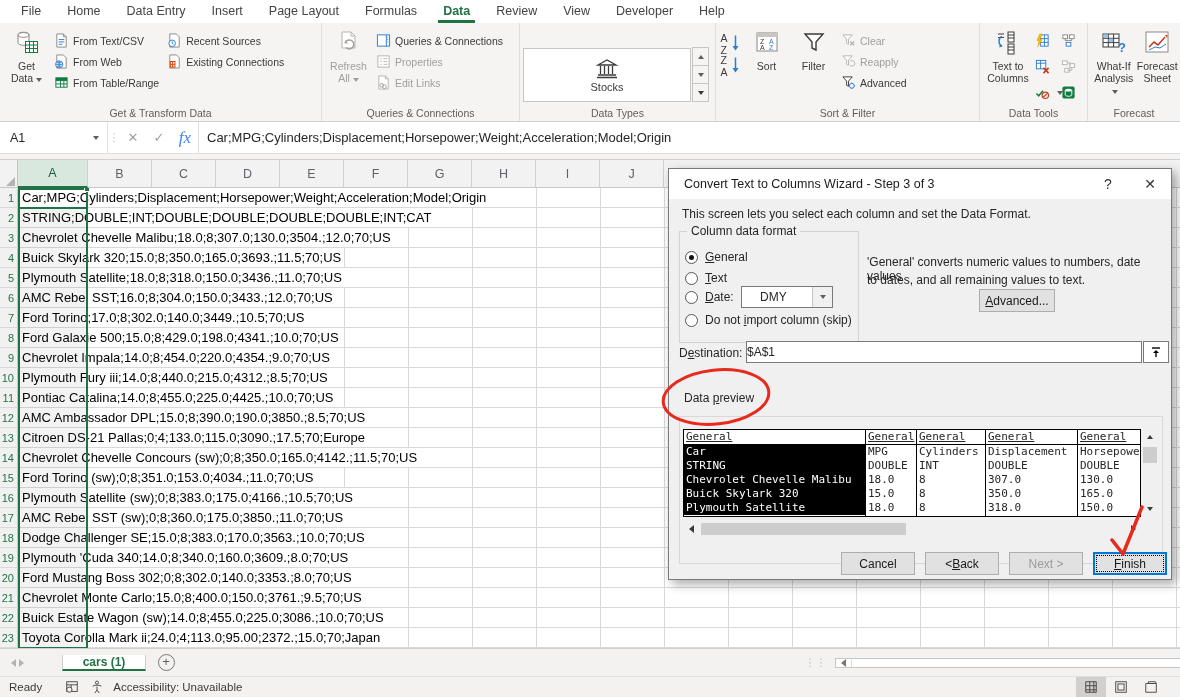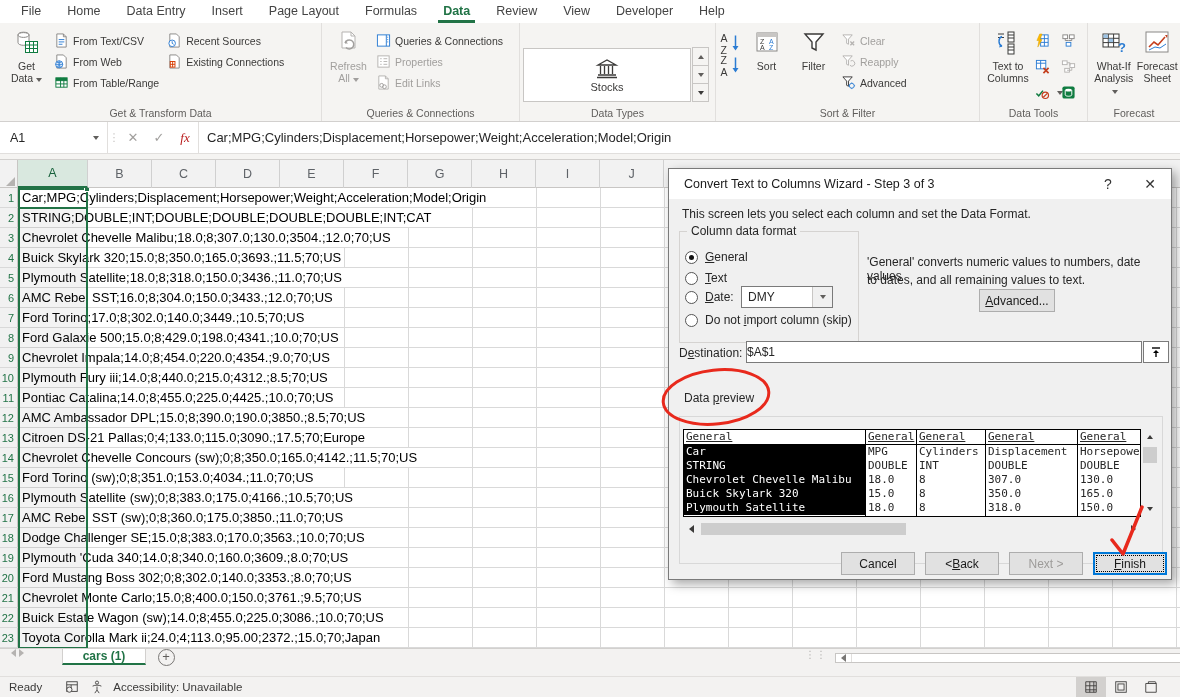--- a/index.html
+++ b/index.html
@@ -36,42 +36,42 @@
   .minibtn { width:24px; height:22px; display:flex; align-items:center; justify-content:center; }
   .toolgrid { display:grid; grid-template-columns:26px 26px; grid-auto-rows:26px; padding-top:4px; }
   .toolgrid .smallbtn { padding:0 2px; }
 
   
   #formula-bar { position:absolute; left:0; top:122px; width:1180px; height:32px; background:#fff; border-bottom:1px solid #e1dfdd; display:flex; align-items:stretch; }
   #name-box { width:108px; border-right:1px solid #e1dfdd; display:flex; align-items:center; padding-left:10px; font-size:12.5px; color:#262626; }
   #name-box .nb-arrow { margin-left:auto; margin-right:8px; }
   .fb-dots { width:12px; display:flex; align-items:center; justify-content:center; color:#c8c6c4; font-size:11px; }
   .fb-btn { width:26px; display:flex; align-items:center; justify-content:center; color:#a19f9d; font-size:13px; }
-  .fb-fx { color:#b91c1c; font-style:italic; font-family:"Liberation Serif", serif; font-size:13px; }
+  .fb-fx { color:#3b82f6; font-style:italic; font-family:"Liberation Serif", serif; font-size:17px; }
   #formula-text { flex:1; border-left:1px solid #e1dfdd; display:flex; align-items:center; padding-left:8px; font-size:13px; color:#262626; white-space:nowrap; overflow:hidden; }
 
   
   #gap-strip { position:absolute; left:0; top:154px; width:1180px; height:6px; background:#f5f4f2; border-bottom:1px solid #d2d0ce; }
   #col-headers { position:absolute; left:0; top:160px; width:1180px; height:28px; background:#f2f2f2; border-bottom:1px solid #c8c6c4; }
   .colh { position:absolute; top:0; height:28px; border-right:1px solid #d0d0d0; display:flex; align-items:center; justify-content:center; font-size:12.5px; color:#5f6368; }
   .colh.sel { background:#d9e8df; color:#17613b; border-bottom:2px solid #217346; }
   #corner { position:absolute; left:0; top:0; width:18px; height:28px; border-right:1px solid #c8c6c4; }
   #corner::after { content:""; position:absolute; right:2px; bottom:2px; border-left:9px solid transparent; border-bottom:9px solid #b5b3b1; }
   #rows { position:absolute; left:0; top:188px; width:1180px; height:460px; background:#fff; overflow:hidden; }
   .vline { position:absolute; top:0; height:460px; width:1px; background:#d9d9d9; z-index:1; }
   .grow { position:absolute; left:0; width:1180px; height:20px; border-bottom:1px solid #d9d9d9; }
   .rn { position:absolute; left:0; top:0; width:18px; height:19px; background:#f1f1f1; border-right:1px solid #c8c6c4; color:#217346; font-size:11px; display:flex; align-items:center; justify-content:flex-end; padding-right:3px; z-index:2; }
   .rtext { position:absolute; left:22px; top:0; height:19px; background:#fff; font-size:13px; color:#000; white-space:nowrap; line-height:19px; padding-right:3px; z-index:2; }
   #colA-border { position:absolute; left:18px; top:0; width:70px; height:460px; border:1px solid #217346; border-left-width:2px; border-right-width:2px; z-index:3; pointer-events:none; }
   #colA-tint { position:absolute; left:20px; top:20px; width:66px; height:439px; background:rgba(80,90,84,0.07); z-index:3; pointer-events:none; }
   #a1-border { position:absolute; left:18px; top:0; width:70px; height:21px; border:2px solid #217346; z-index:4; pointer-events:none; }
   #a1-handle { position:absolute; left:84px; top:-2px; width:6px; height:6px; background:#217346; border:1px solid #fff; z-index:5; pointer-events:none; }
 
   
-  #sheet-bar { position:absolute; left:0; top:648px; width:1180px; height:28px; background:#f3f2f1; border-top:1px solid #d2d0ce; display:flex; align-items:flex-start; }
+  #sheet-bar { position:absolute; left:0; top:648px; width:1180px; height:28px; background:#f3f2f1; border-top:1px solid #d2d0ce; display:flex; align-items:center; }
   .nav-arrow { width:26px; display:flex; align-items:center; justify-content:center; }
   #sheet-tab { margin-left:28px; width:84px; background:#fff; border-right:1px solid #d2d0ce; border-left:1px solid #d2d0ce; border-bottom:2px solid #217346; display:flex; align-items:center; justify-content:center; font-size:12px; font-weight:bold; color:#217346; }
   #add-sheet { width:40px; display:flex; align-items:center; justify-content:center; }
   #add-sheet .circle { width:17px; height:17px; border:1px solid #797775; border-radius:50%; color:#605e5c; font-size:13px; line-height:14px; text-align:center; }
   #tab-drag { margin-left:auto; display:flex; align-items:center; color:#b5b3b1; font-size:10px; letter-spacing:1px; padding-right:8px; }
   #hscroll { width:345px; background:#fff; border:1px solid #c8c6c4; border-right:none; margin:4px 0 3px; display:flex; align-items:center; }
   #hscroll .sb-btn { width:16px; height:100%; display:flex; align-items:center; justify-content:center; border-right:1px solid #e1dfdd; }
   .tri-l { width:0;height:0;border-top:4px solid transparent;border-bottom:4px solid transparent;border-right:5px solid #797775; }
   .tri-r { width:0;height:0;border-top:4px solid transparent;border-bottom:4px solid transparent;border-left:5px solid #797775; }
 
@@ -90,21 +90,21 @@
   #dlg-title { height:30px; background:#fff; display:flex; align-items:center; }
   #dlg-title .ttl { padding-left:15px; font-size:12.5px; color:#1a1a1a; flex:1; }
   .dlg-sys { width:42px; height:30px; display:flex; align-items:center; justify-content:center; font-size:14px; color:#333; }
   #dlg-intro { position:absolute; left:13px; top:38px; }
   #fmt-group { position:absolute; left:10px; top:62px; width:180px; height:112px; border:1px solid #d5d3d1; }
   #fmt-legend { position:absolute; left:18px; top:55px; background:#f0f0f0; padding:0 4px; }
   .radio-row { position:absolute; left:16px; height:18px; display:flex; align-items:center; }
   .radio { width:13px; height:13px; border:1px solid #555; border-radius:50%; background:#fff; margin-right:7px; position:relative; flex:0 0 auto; }
   .radio.on::after { content:""; position:absolute; left:3px; top:3px; width:5px; height:5px; background:#111; border-radius:50%; }
   #date-combo { position:absolute; left:72px; top:117px; width:92px; height:22px; background:#fff; border:1px solid #7a7a7a; display:flex; align-items:center; }
-  #date-combo .val { flex:1; padding-left:6px; }
+  #date-combo .val { flex:1; padding-left:18px; }
   #date-combo .dd { width:20px; height:100%; background:#f0f0f0; border-left:1px solid #c8c6c4; display:flex; align-items:center; justify-content:center; }
   .note-line { position:absolute; left:198px; width:300px; }
   .dlg-btn { background:#e1e1e1; border:1px solid #adadad; font-size:12px; color:#1a1a1a; display:flex; align-items:center; justify-content:center; font-family:"Liberation Sans", sans-serif; }
   #advanced-btn { position:absolute; left:310px; top:120px; width:76px; height:23px; }
   #dest-label { position:absolute; left:10px; top:177px; }
   #dest-box { position:absolute; left:77px; top:172px; width:396px; height:22px; background:#fff; border:1px solid #7a7a7a; display:flex; align-items:center; padding-left:0; }
   #range-btn { position:absolute; left:474px; top:172px; width:26px; height:22px; background:#fff; border:1px solid #7a7a7a; display:flex; align-items:center; justify-content:center; }
   #preview-label { position:absolute; left:15px; top:222px; }
   #preview-group { position:absolute; left:10px; top:247px; width:484px; height:148px; border:1px solid #d8d8d8; }
   #preview-table { position:absolute; left:14px; top:260px; width:458px; height:88px; background:#fff; border:1px solid #000; display:flex; overflow:hidden; font-family:"DejaVu Sans Mono", monospace; font-size:11px; }

